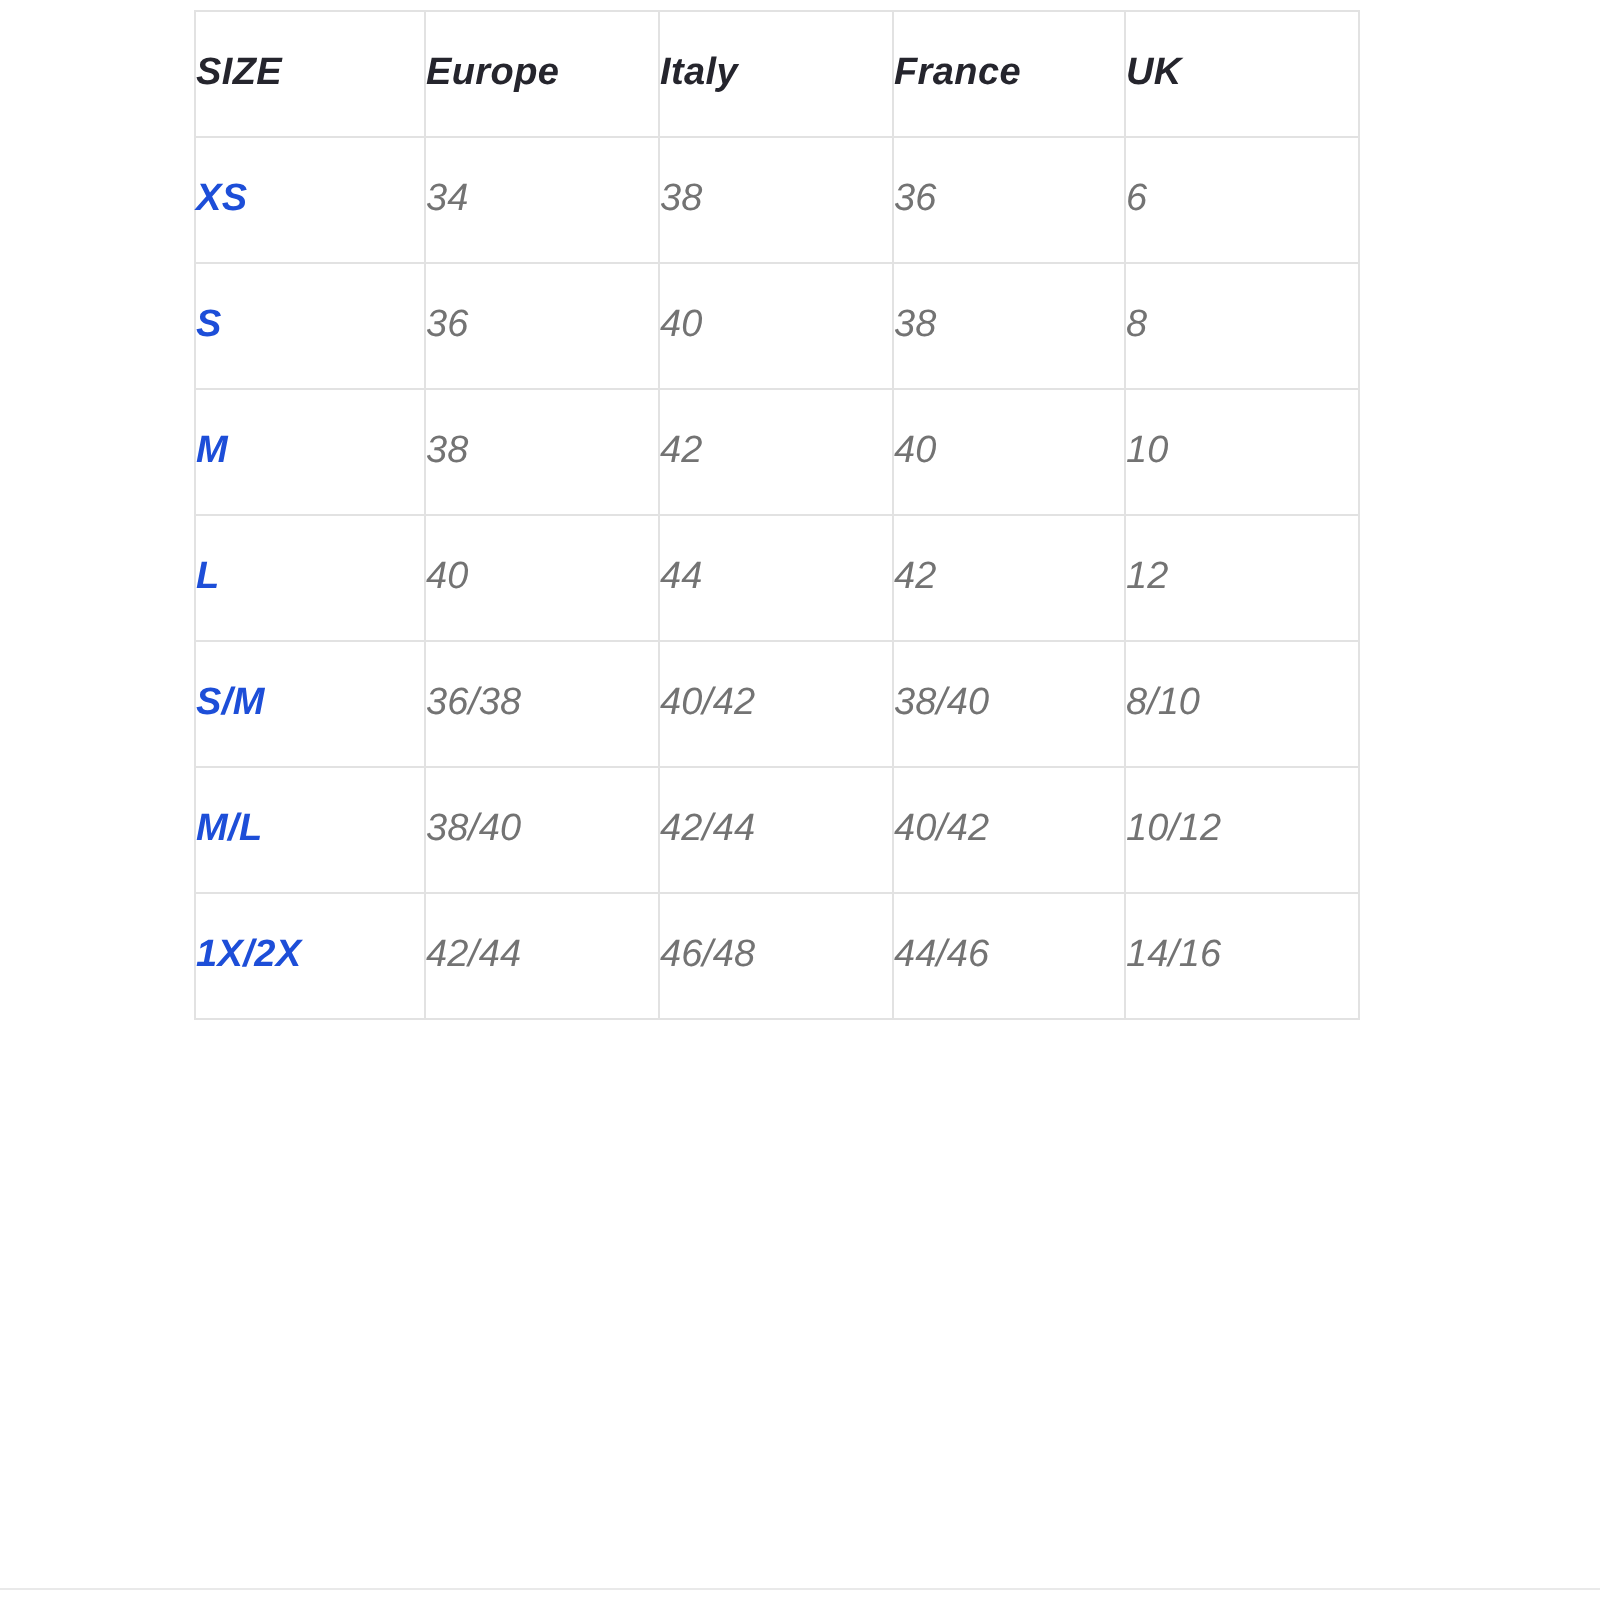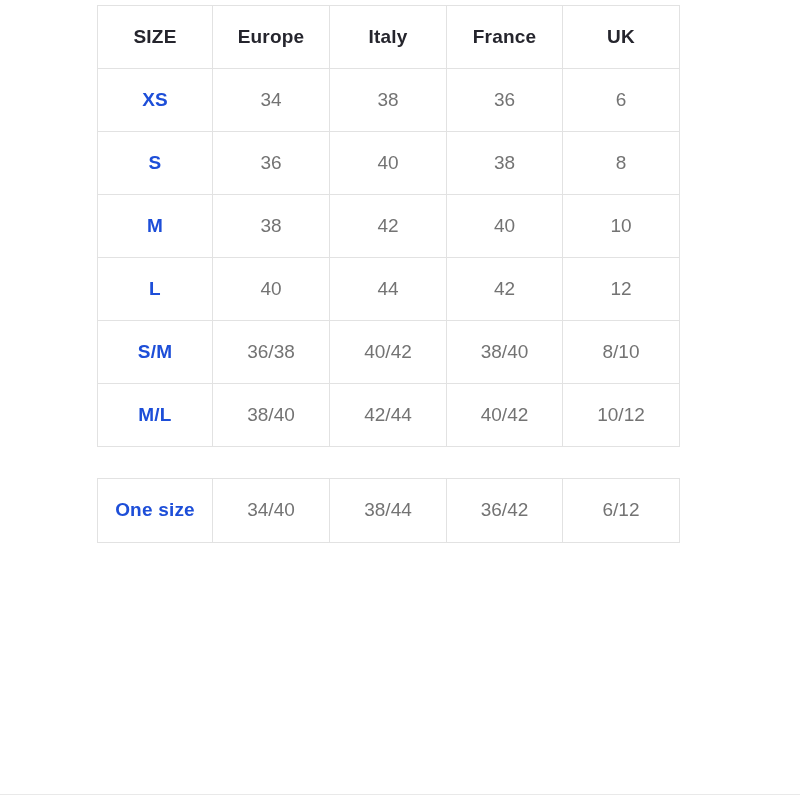--- a/index.html
+++ b/index.html
@@ -25,26 +25,27 @@
   }
   table.size-table {
     border-collapse: collapse;
     table-layout: fixed;
     width: 582px;
     background: #ffffff;
   }
   table.size-table th,
   table.size-table td {
     border: 1px solid #e2e2e2;
-    text-align: center;
+    text-align: left;
     vertical-align: middle;
     height: 62px;
     font-size: 19px;
     padding: 0;
     line-height: 1.2;
+    font-style: italic;
   }
   table.size-table th {
     font-weight: bold;
     color: #25252d;
     letter-spacing: 0.2px;
   }
   td.size-label {
     font-weight: bold;
     color: #1d4ed8;
     letter-spacing: 0.2px;
@@ -127,39 +128,39 @@
           <td class="size-value">38/40</td>
           <td class="size-value">8/10</td>
         </tr>
         <tr>
           <td class="size-label">M/L</td>
           <td class="size-value">38/40</td>
           <td class="size-value">42/44</td>
           <td class="size-value">40/42</td>
           <td class="size-value">10/12</td>
         </tr>
+        <tr>
+          <td class="size-label">1X/2X</td>
+          <td class="size-value">42/44</td>
+          <td class="size-value">46/48</td>
+          <td class="size-value">44/46</td>
+          <td class="size-value">14/16</td>
+        </tr>
       </tbody>
     </table>
 
     <div class="table-gap"></div>
 
     <table class="size-table extra-table">
       <colgroup>
         <col style="width:115px">
           <col style="width:117px">
           <col style="width:117px">
           <col style="width:116px">
           <col style="width:117px">
       </colgroup>
       <tbody>
-        <tr>
-          <td class="size-label">One size</td>
-          <td class="size-value">34/40</td>
-          <td class="size-value">38/44</td>
-          <td class="size-value">36/42</td>
-          <td class="size-value">6/12</td>
-        </tr>
       </tbody>
     </table>
 
   </div>
   <div class="page-divider"></div>
 </div>
 
 </body></html>

